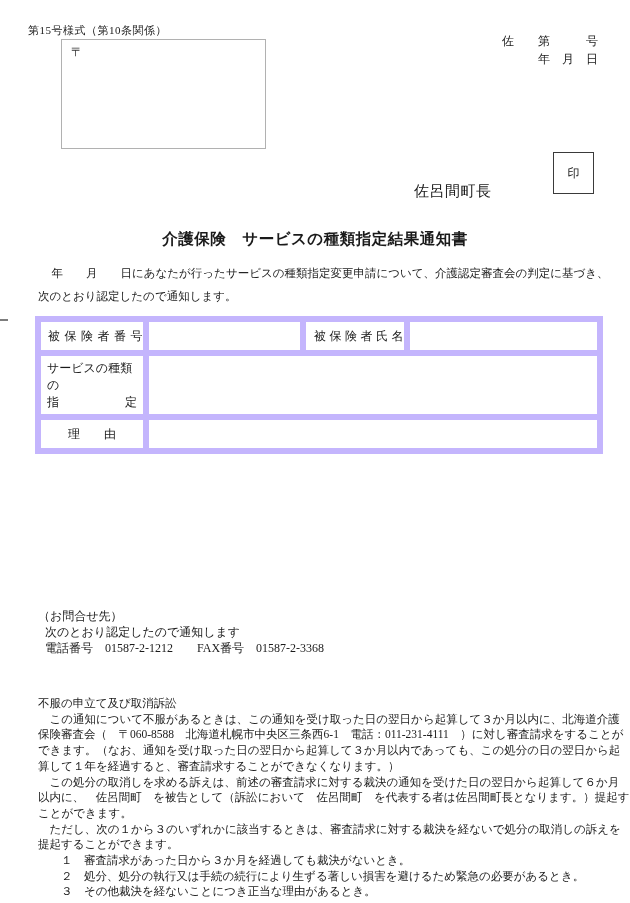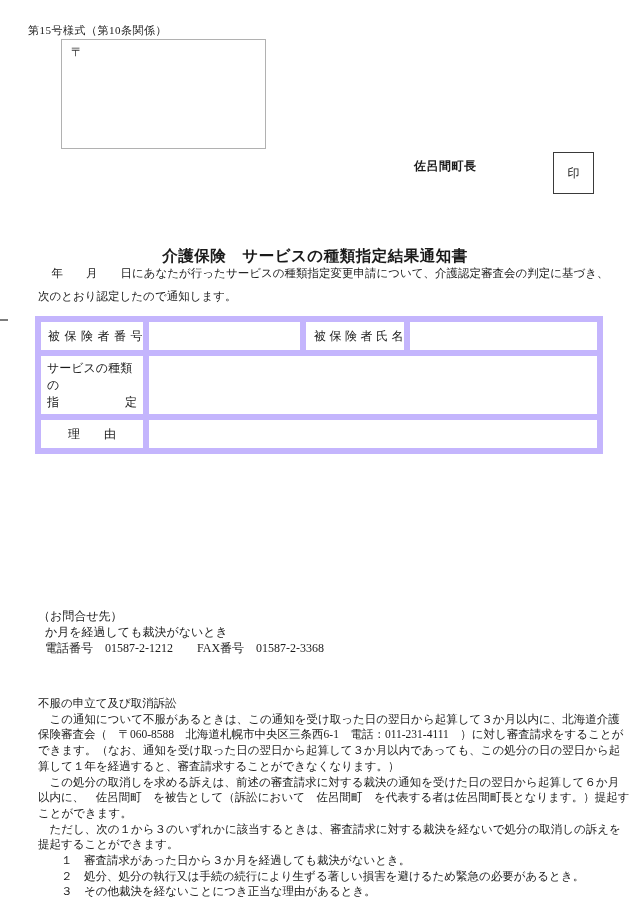--- a/index.html
+++ b/index.html
@@ -29,36 +29,36 @@
   }
   .postal-mark {
     position: absolute; left: 9px; top: 4px;
     font-size: 12px; color: #333;
   }
   .doc-no-block {
     position: absolute; right: 32px; top: 33px;
     text-align: right; font-size: 12px; line-height: 17.5px;
   }
   .mayor-label {
-    position: absolute; left: 414px; top: 158px;
-    font-size: 12px; letter-spacing: 0.5px; font-weight: bold;
+    position: absolute; left: 414px; top: 182px;
+    font-size: 15px; letter-spacing: 0.5px;
   }
   .seal-box {
     position: absolute; left: 553px; top: 152px;
     width: 41px; height: 42px;
     border: 1px solid #3a3a3a;
     display: flex; align-items: center; justify-content: center;
     font-size: 12px;
   }
 
   
   .doc-title {
     position: absolute; left: 0; right: 0; top: 229px;
     text-align: center;
-    font-size: 15.5px; font-weight: bold; letter-spacing: 0.5px; margin-top: 17px;
+    font-size: 15.5px; font-weight: bold; letter-spacing: 0.5px;
   }
   .intro {
     position: absolute; left: 40px; top: 262px; width: 580px;
     font-size: 11.5px; line-height: 23px;
   }
   .intro .line2 { margin-left: -2px; }
   .intro div { white-space: pre; }
 
   
   .fold-mark {
@@ -112,20 +112,24 @@
 <body>
 
 <div class="page">
 
   <div class="form-label">第15号様式（第10条関係）</div>
 
   <div class="addr-box">
     <span class="postal-mark">〒</span>
   </div>
 
+  <div class="doc-no-block">
+    <div>佐　　第　　　号</div>
+    <div>年　月　日</div>
+  </div>
 
   <div class="mayor-label">佐呂間町長</div>
   <div class="seal-box">
     <span>印</span>
   </div>
 
   <div class="doc-title">介護保険　サービスの種類指定結果通知書</div>
 
   <div class="intro">
     <div class="line1">　年　　月　　日にあなたが行ったサービスの種類指定変更申請について、介護認定審査会の判定に基づき、</div>
@@ -160,21 +164,21 @@
       </tr>
       <tr class="row-3">
         <td class="reason-label">理　　由</td>
         <td colspan="3"></td>
       </tr>
     </tbody>
   </table>
 
   <div class="contact">
     <div>（お問合せ先）</div>
-    <div class="indent">か月を経過しても裁決がないとき</div>
+    <div class="indent">次のとおり認定したので通知します</div>
     <div class="indent">電話番号　01587-2-1212　　FAX番号　01587-2-3368</div>
   </div>
 
   <div class="appeal">
     <div>不服の申立て及び取消訴訟</div>
     <div>　この通知について不服があるときは、この通知を受け取った日の翌日から起算して３か月以内に、北海道介護</div>
     <div>保険審査会（　〒060-8588　北海道札幌市中央区三条西6-1　電話：011-231-4111　）に対し審査請求をすることが</div>
     <div>できます。（なお、通知を受け取った日の翌日から起算して３か月以内であっても、この処分の日の翌日から起</div>
     <div>算して１年を経過すると、審査請求することができなくなります。）</div>
     <div>　この処分の取消しを求める訴えは、前述の審査請求に対する裁決の通知を受けた日の翌日から起算して６か月</div>

